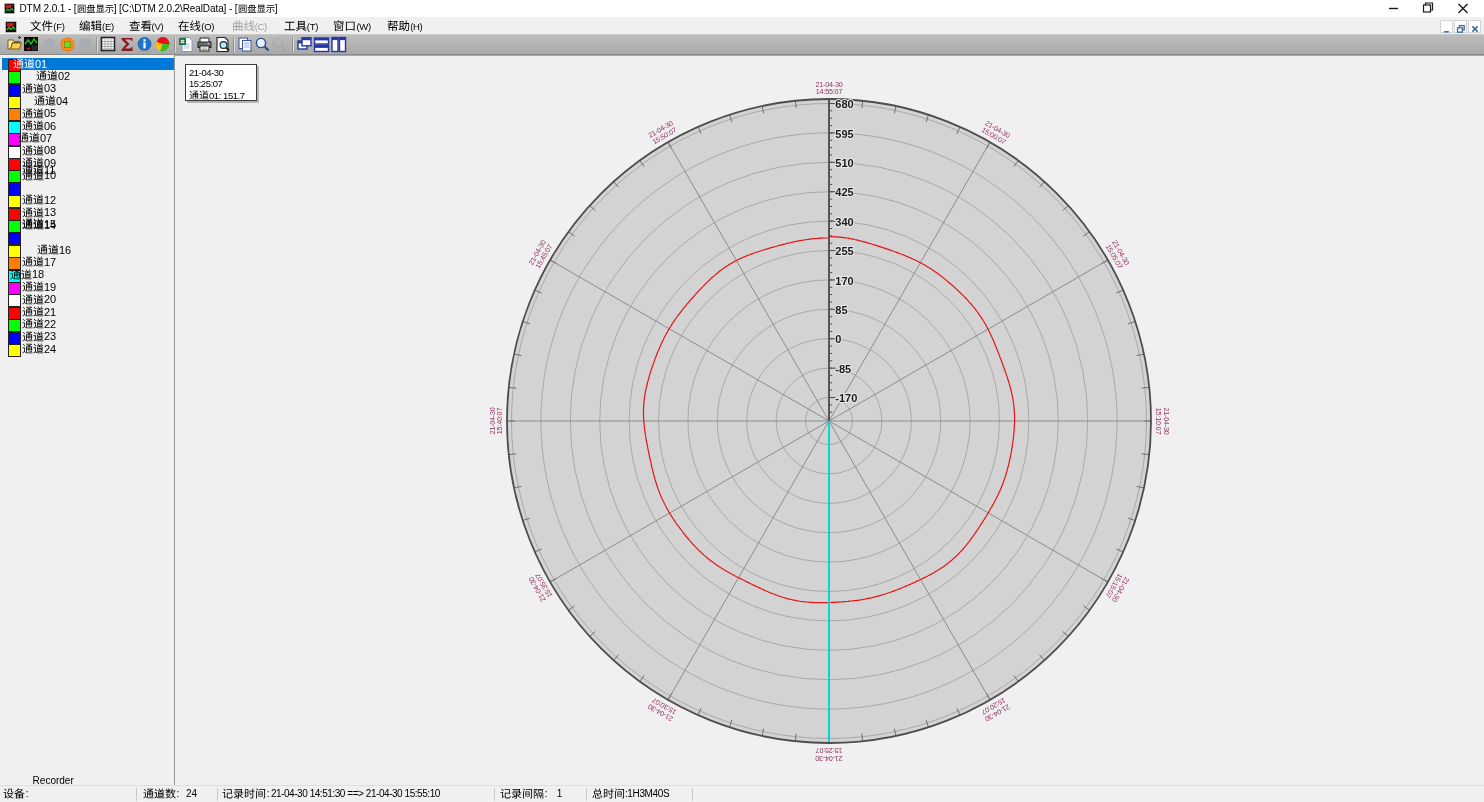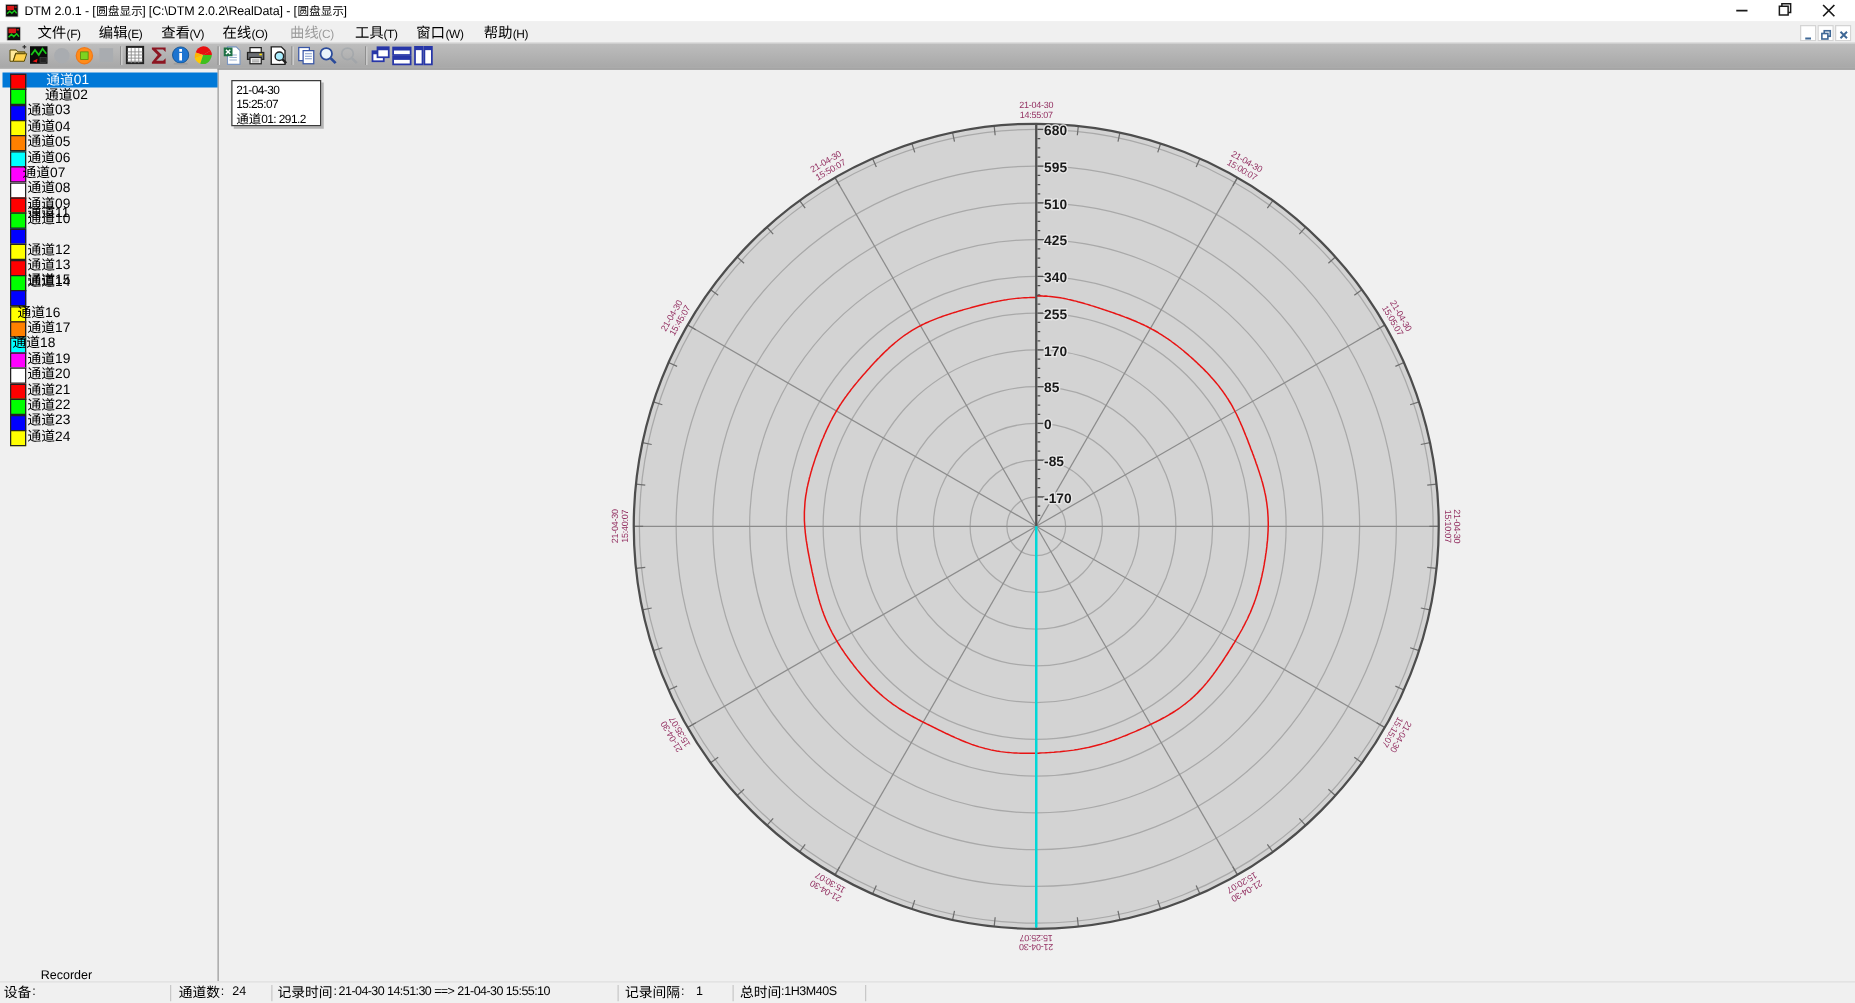--- a/index.html
+++ b/index.html
@@ -280,36 +280,36 @@
       <rect x="2" y="1.5" width="6" height="14" fill="#fff" stroke="#2736a8" stroke-width="1.4"></rect>
       <rect x="2" y="1.5" width="6" height="2.6" fill="#2736a8"></rect>
       <rect x="9.5" y="1.5" width="6" height="14" fill="#fff" stroke="#2736a8" stroke-width="1.4"></rect>
       <rect x="9.5" y="1.5" width="6" height="2.6" fill="#2736a8"></rect>
     </svg>
 <div style="position:absolute;left:0;top:55px;width:1484px;height:1px;background:#a8a8a8"></div>
 <div style="position:absolute;left:0;top:55px;width:174px;height:730px;background:#f0f0f0"></div>
     <div style="position:absolute;left:174px;top:55px;width:1px;height:730px;background:#999"></div>
     <div style="position:absolute;left:2px;top:58.3px;width:172px;height:12px;background:#0078d7"></div>
     <div style="position:absolute;left:8px;top:58.7px;width:11px;height:11px;background:#ff0000;border:1px solid #222"></div>
-    <div class="t11" style="position:absolute;left:37px;top:57.5px;color:#fff"><svg class="k" style="width:22px;height:11px;" viewBox="0 0 2000 1000" fill="#fff">
+    <div class="t11" style="position:absolute;left:13px;top:57.5px;color:#fff"><svg class="k" style="width:22px;height:11px;" viewBox="0 0 2000 1000" fill="#fff">
         <use href="#g901a"></use>
         <use href="#g9053" x="1000"></use>
       </svg>01</div>
     <div style="position:absolute;left:8px;top:71.1px;width:11px;height:11px;background:#00ff00;border:1px solid #222"></div>
     <div class="t11" style="position:absolute;left:36px;top:69.9px;color:#000"><svg class="k" style="width:22px;height:11px;" viewBox="0 0 2000 1000" fill="#000">
         <use href="#g901a"></use>
         <use href="#g9053" x="1000"></use>
       </svg>02</div>
     <div style="position:absolute;left:8px;top:83.5px;width:11px;height:11px;background:#0000ff;border:1px solid #222"></div>
     <div class="t11" style="position:absolute;left:22px;top:82.3px;color:#000"><svg class="k" style="width:22px;height:11px;" viewBox="0 0 2000 1000" fill="#000">
         <use href="#g901a"></use>
         <use href="#g9053" x="1000"></use>
       </svg>03</div>
     <div style="position:absolute;left:8px;top:95.9px;width:11px;height:11px;background:#ffff00;border:1px solid #222"></div>
-    <div class="t11" style="position:absolute;left:22px;top:94.7px;color:#000"><svg class="k" style="width:22px;height:11px;" viewBox="0 0 2000 1000" fill="#000">
+    <div class="t11" style="position:absolute;left:34px;top:94.7px;color:#000"><svg class="k" style="width:22px;height:11px;" viewBox="0 0 2000 1000" fill="#000">
         <use href="#g901a"></use>
         <use href="#g9053" x="1000"></use>
       </svg>04</div>
     <div style="position:absolute;left:8px;top:108.3px;width:11px;height:11px;background:#ff8000;border:1px solid #222"></div>
     <div class="t11" style="position:absolute;left:22px;top:107.1px;color:#000"><svg class="k" style="width:22px;height:11px;" viewBox="0 0 2000 1000" fill="#000">
         <use href="#g901a"></use>
         <use href="#g9053" x="1000"></use>
       </svg>05</div>
     <div style="position:absolute;left:8px;top:120.7px;width:11px;height:11px;background:#00ffff;border:1px solid #222"></div>
     <div class="t11" style="position:absolute;left:22px;top:119.5px;color:#000"><svg class="k" style="width:22px;height:11px;" viewBox="0 0 2000 1000" fill="#000">
@@ -355,21 +355,21 @@
     <div class="t11" style="position:absolute;left:22px;top:218.7px;color:#000"><svg class="k" style="width:22px;height:11px;" viewBox="0 0 2000 1000" fill="#000">
         <use href="#g901a"></use>
         <use href="#g9053" x="1000"></use>
       </svg>14</div>
     <div style="position:absolute;left:8px;top:232.3px;width:11px;height:11px;background:#0000ff;border:1px solid #222"></div>
     <div class="t11" style="position:absolute;left:22px;top:218px;color:#000"><svg class="k" style="width:22px;height:11px;" viewBox="0 0 2000 1000" fill="#000">
         <use href="#g901a"></use>
         <use href="#g9053" x="1000"></use>
       </svg>15</div>
     <div style="position:absolute;left:8px;top:244.7px;width:11px;height:11px;background:#ffff00;border:1px solid #222"></div>
-    <div class="t11" style="position:absolute;left:14px;top:243.5px;color:#000"><svg class="k" style="width:22px;height:11px;" viewBox="0 0 2000 1000" fill="#000">
+    <div class="t11" style="position:absolute;left:37px;top:243.5px;color:#000"><svg class="k" style="width:22px;height:11px;" viewBox="0 0 2000 1000" fill="#000">
         <use href="#g901a"></use>
         <use href="#g9053" x="1000"></use>
       </svg>16</div>
     <div style="position:absolute;left:8px;top:257.1px;width:11px;height:11px;background:#ff8000;border:1px solid #222"></div>
     <div class="t11" style="position:absolute;left:22px;top:255.9px;color:#000"><svg class="k" style="width:22px;height:11px;" viewBox="0 0 2000 1000" fill="#000">
         <use href="#g901a"></use>
         <use href="#g9053" x="1000"></use>
       </svg>17</div>
     <div style="position:absolute;left:8px;top:269.5px;width:11px;height:11px;background:#00ffff;border:1px solid #222"></div>
     <div class="t11" style="position:absolute;left:10px;top:268.3px;color:#000"><svg class="k" style="width:22px;height:11px;" viewBox="0 0 2000 1000" fill="#000">
@@ -494,21 +494,21 @@
       </g>
       <g transform="rotate(330 654.0 366.0)" text-anchor="middle" font-family="Liberation Sans, sans-serif" font-size="7.2" fill="#943263" letter-spacing="-0.2">
         <text x="654.0" y="31.5">21-04-30</text>
         <text x="654.0" y="39.2">15:50:07</text>
       </g>
     </svg>
 <div style="position:absolute;left:185px;top:64px;width:72px;height:37px;background:#fff;border:1.5px solid #3c3c3c;box-shadow:2px 2px 0 rgba(120,120,120,.5);z-index:5;padding:2px 0 0 3px;box-sizing:border-box">
       <div class="tp">21-04-30<br>15:25:07<br><svg class="k" style="width:20px;height:10px;" viewBox="0 0 2000 1000" fill="#000">
           <use href="#g901a"></use>
           <use href="#g9053" x="1000"></use>
-        </svg><span>01: 291.2</span></div>
+        </svg><span>01: 151.7</span></div>
     </div>
 <div style="position:absolute;left:0;top:785px;width:1484px;height:17px;background:#f0f0f0;border-top:1px solid #dedede;box-sizing:border-box"></div>
     <div class="sl" style="position:absolute;left:3.4px;top:788px"><svg class="k" style="width:22px;height:11px;" viewBox="0 0 2000 1000" fill="#000">
         <use href="#g8bbe"></use>
         <use href="#g5907" x="1000"></use>
       </svg></div>
     <div class="sl" style="position:absolute;left:25.8px;top:788px">:</div>
     <div class="sl" style="position:absolute;left:32.6px;top:775px">Recorder</div>
     <div class="sl" style="position:absolute;left:142.9px;top:788px"><svg class="k" style="width:33px;height:11px;" viewBox="0 0 3000 1000" fill="#000">
         <use href="#g901a"></use>

